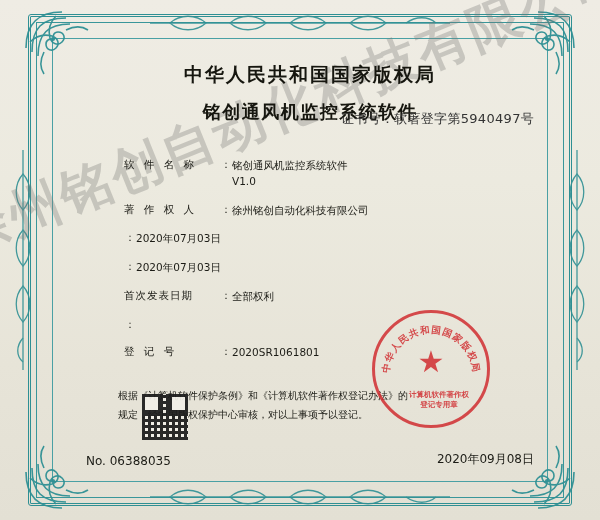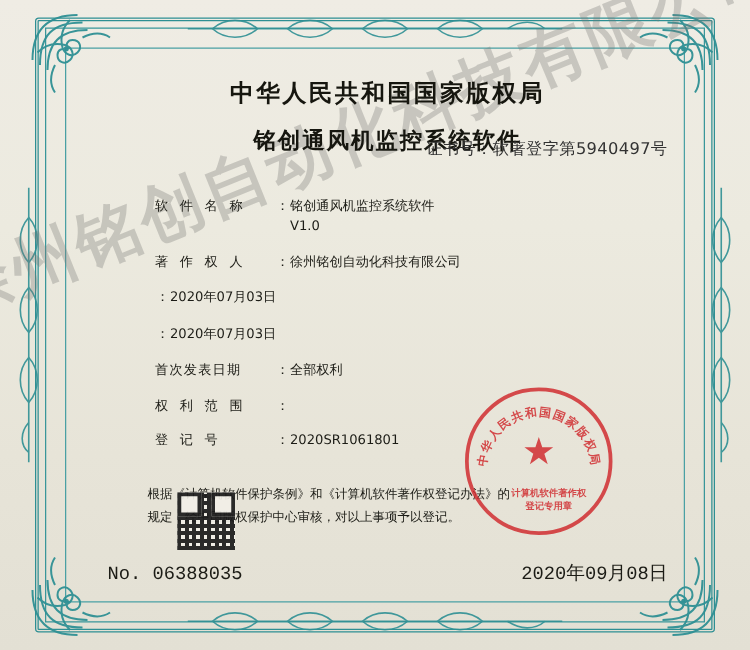--- a/index.html
+++ b/index.html
@@ -97,21 +97,21 @@
   .val .sub{display:block;}
 
   .para{
     margin-top:26px;padding:0 36px 0 46px;
     font-size:10px;color:#1c1c16;line-height:1.9;text-align:justify;
   }
 
   .footer{
     position:absolute;left:14px;right:14px;bottom:14px;
     display:flex;justify-content:space-between;align-items:flex-end;
-    font-size:15px;color:#1c1c16;font-family:Liberation Mono, monospace;
+    font-size:12px;color:#1c1c16;
   }
   .qr{
     position:absolute;left:70px;bottom:42px;
     width:46px;height:46px;
     background:
       repeating-linear-gradient(90deg,#1b1b1b 0 3px,transparent 3px 6px),
       repeating-linear-gradient(0deg,#1b1b1b 0 3px,transparent 3px 6px);
     background-color:#f2f0e8;
     opacity:.92;
   }
@@ -299,21 +299,20 @@
         <span class="val">2020年07月03日</span>
       </div>
 
       <div class="row">
         <span class="lab tight">首次发表日期</span>
         <span class="colon">：</span>
         <span class="val">全部权利</span>
       </div>
 
       <div class="row">
-        <span class="lab">权 利 范 围</span>
         <span class="colon">：</span>
       </div>
 
       <div class="row">
         <span class="lab">登 记 号</span>
         <span class="colon">：</span>
         <span class="val">2020SR1061801</span>
       </div>
 
     </div>

